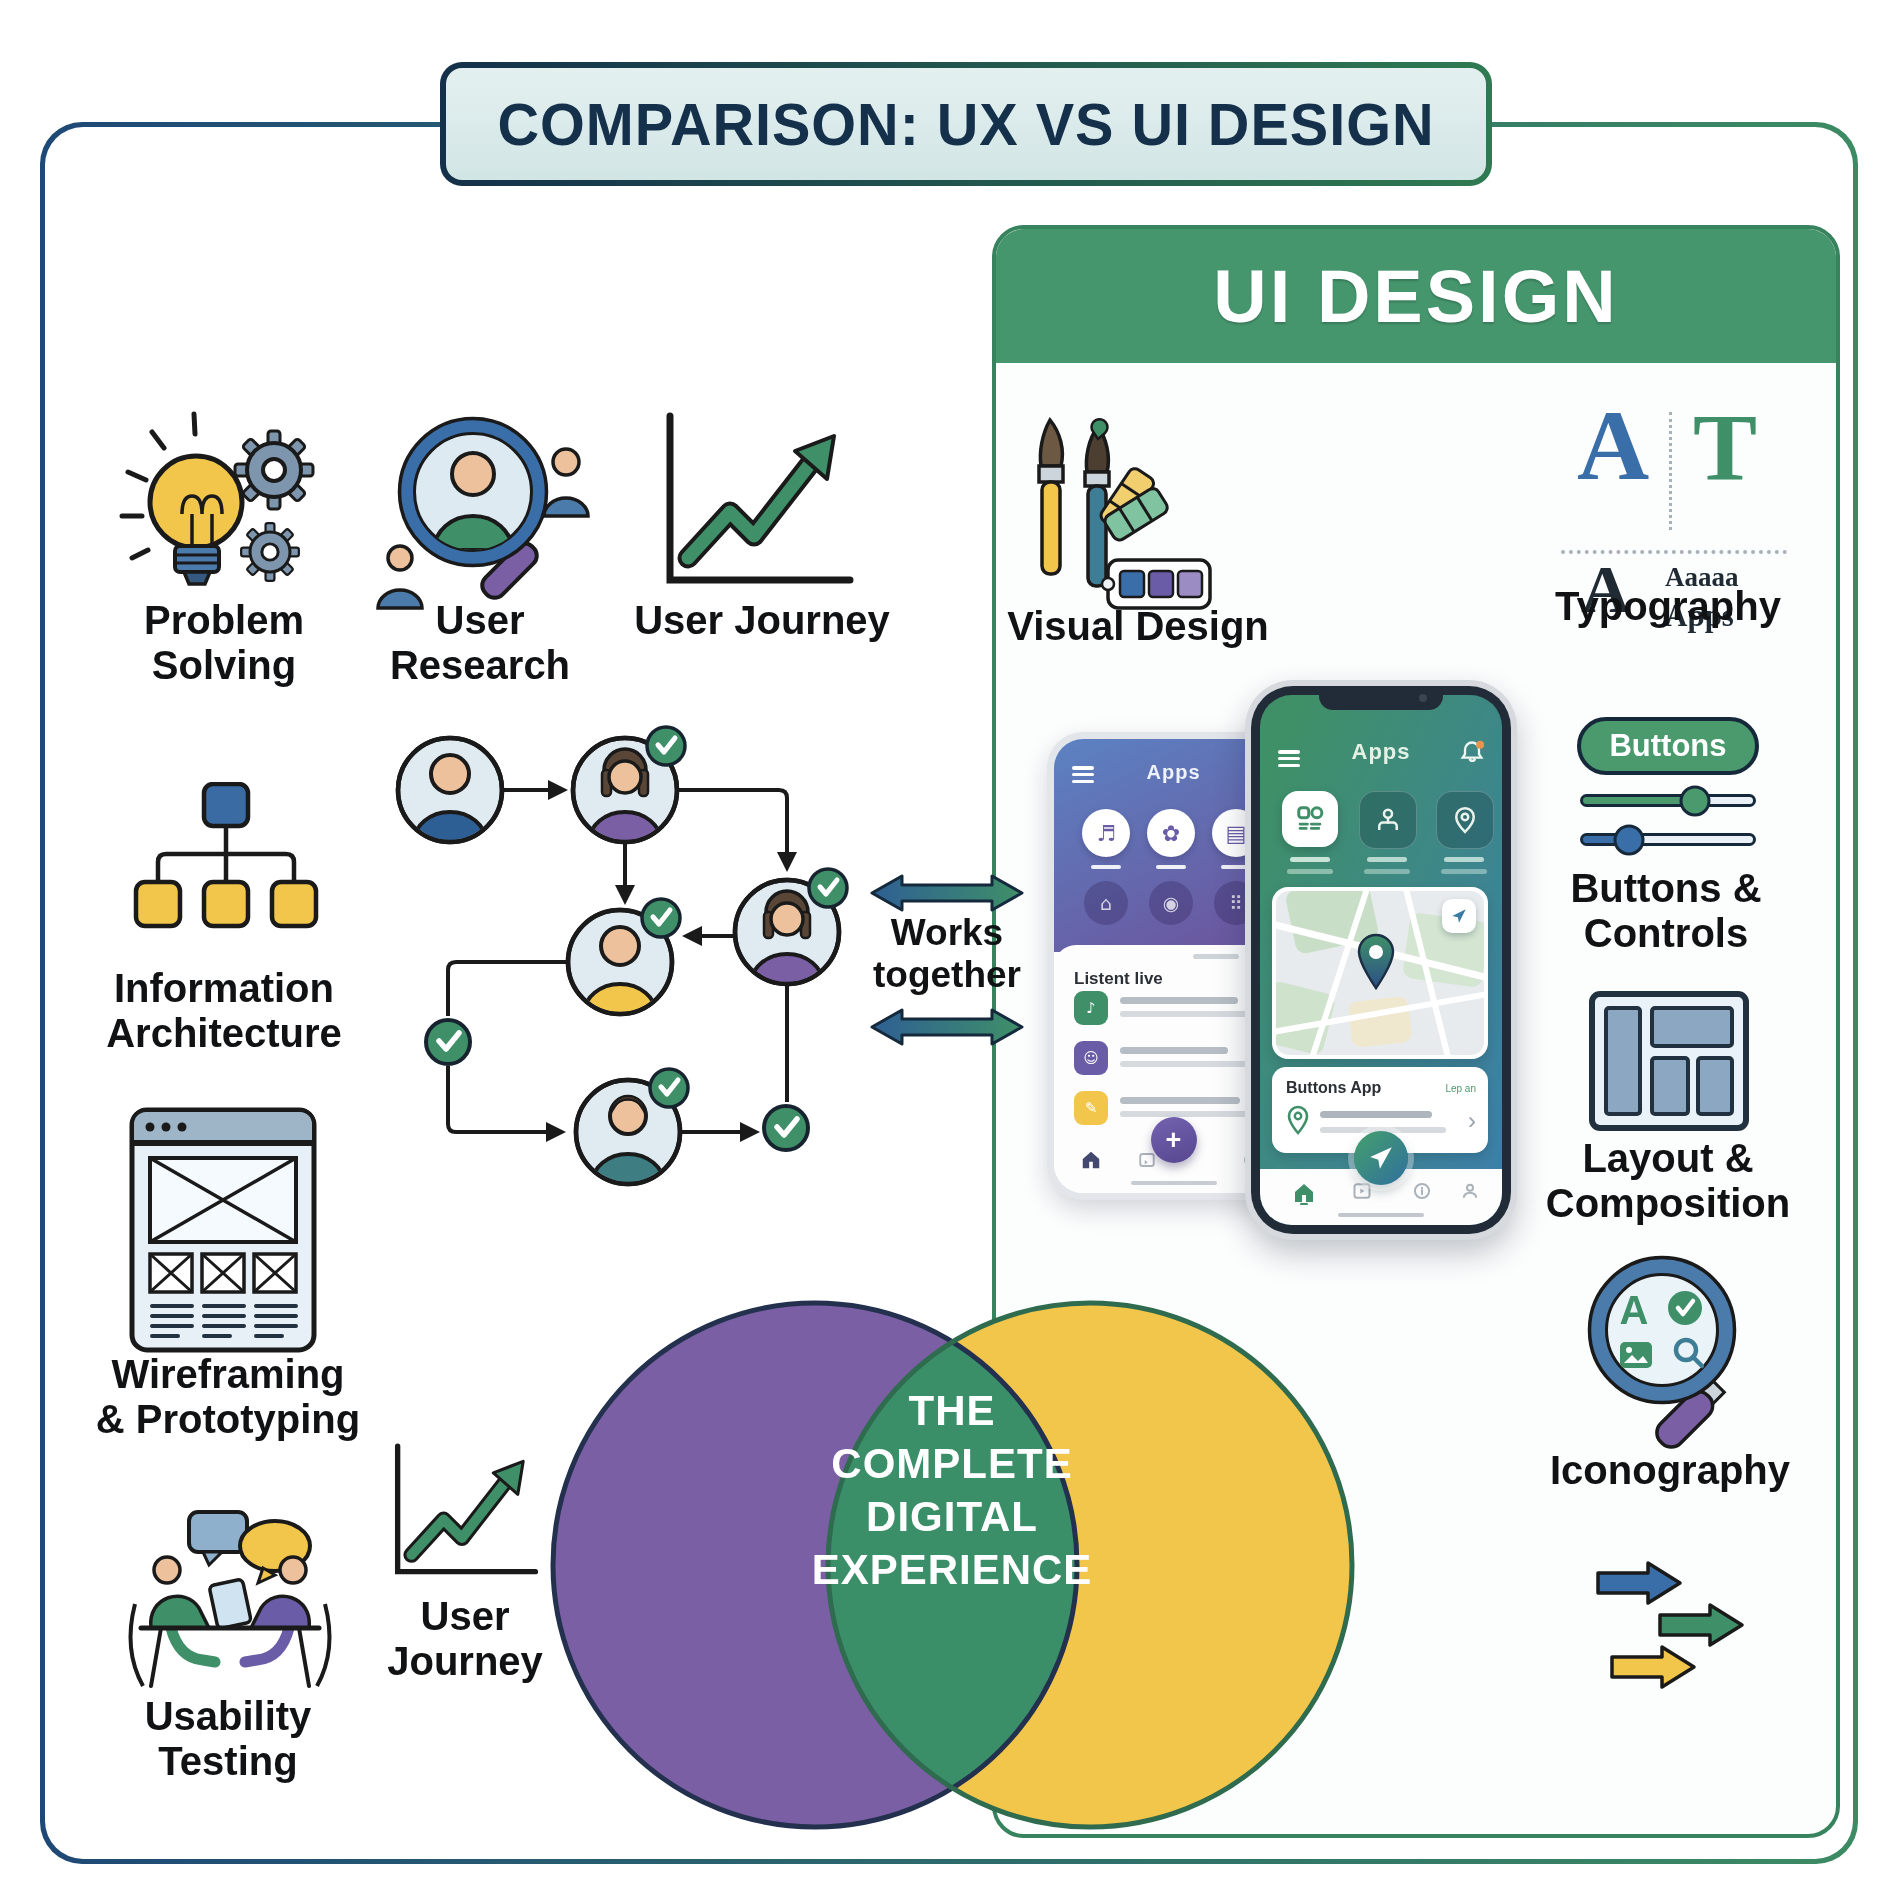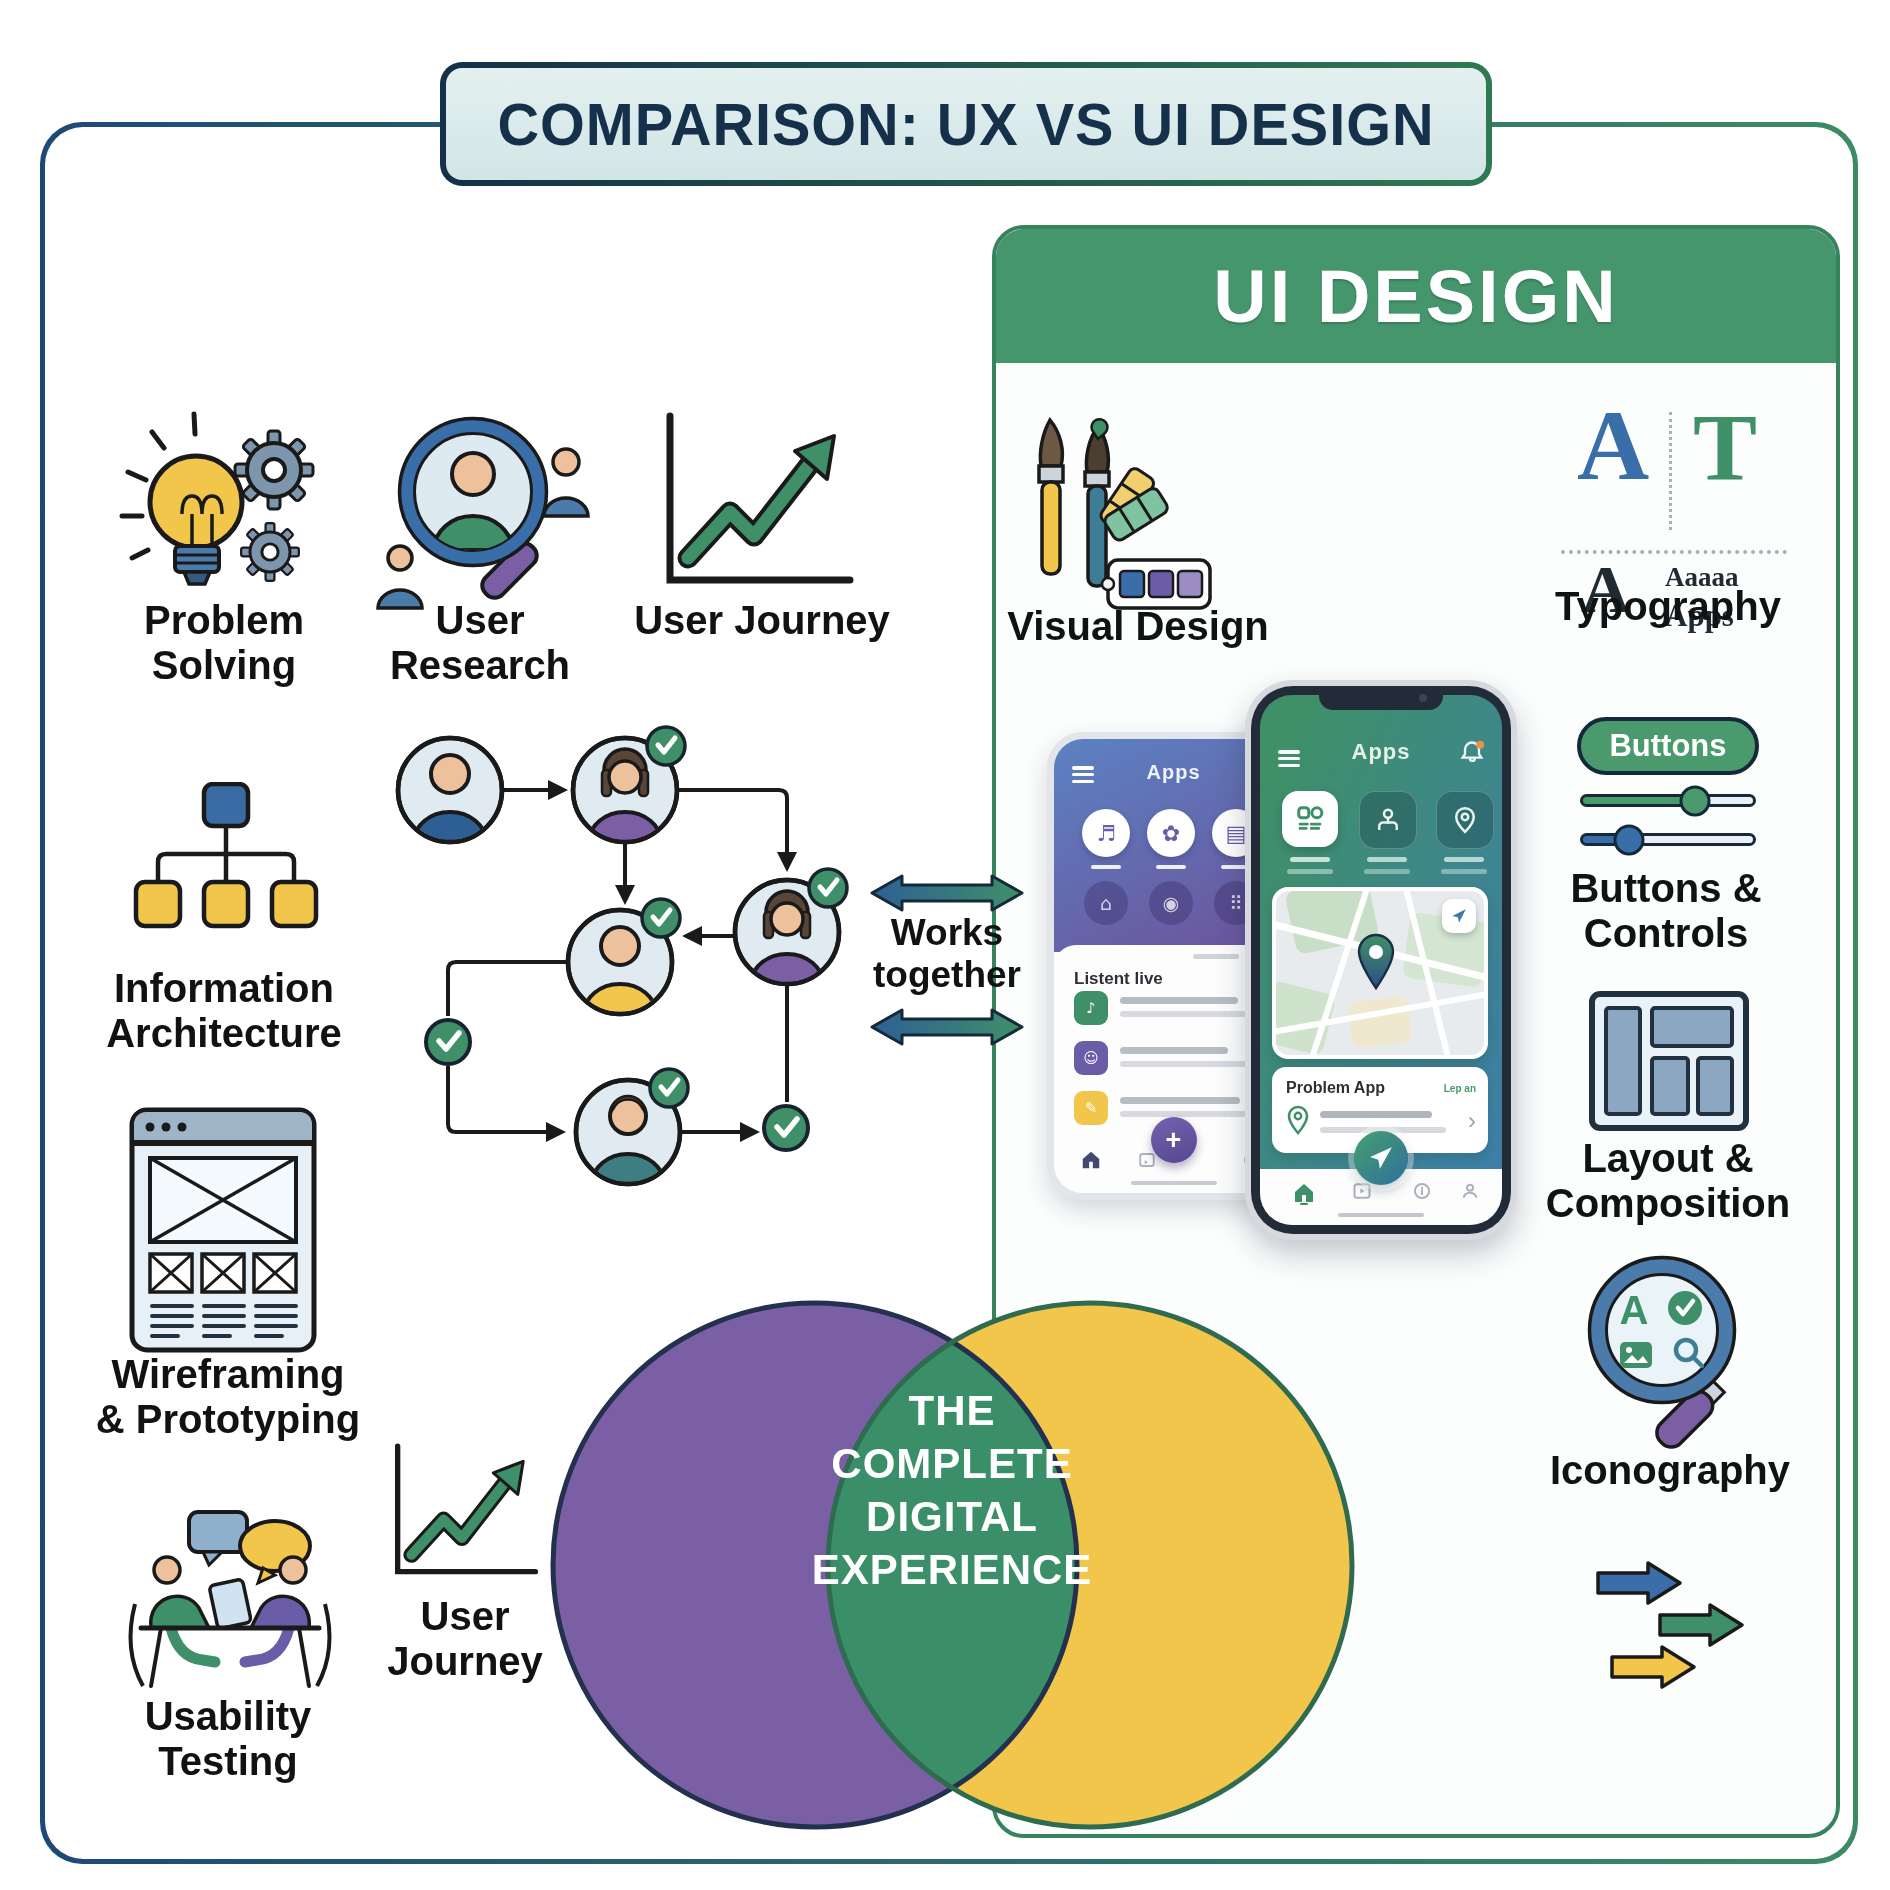--- a/index.html
+++ b/index.html
@@ -102,21 +102,21 @@
   .map-card{position:absolute;left:12px;top:192px;width:216px;height:172px;border-radius:16px;background:#fff;
     box-shadow:0 6px 12px rgba(20,40,50,.18);overflow:hidden;}
   .map{position:absolute;inset:4px;border-radius:13px;background:#e8ebee;overflow:hidden;}
   .patch{position:absolute;border-radius:10px;}
   .road{position:absolute;background:#fff;}
   .navbtn{position:absolute;right:8px;top:8px;width:34px;height:34px;border-radius:10px;background:#fff;
     box-shadow:0 3px 6px rgba(20,40,50,.25);display:flex;align-items:center;justify-content:center;}
   .info-card{position:absolute;left:12px;top:372px;width:216px;height:86px;border-radius:14px;background:#fff;
     box-shadow:0 5px 10px rgba(20,40,50,.16);}
   .ic-title{position:absolute;left:14px;top:12px;font-size:16px;font-weight:700;color:#2b3036;}
-  .ic-link{position:absolute;right:12px;top:16px;font-size:10px;font-weight:700;color:#4a9a6e;}
+  .ic-link{position:absolute;right:12px;top:16px;font-size:10px;font-weight:400;color:#4a9a6e;}
   .chev{position:absolute;right:12px;top:42px;font-size:24px;color:#9aa2ab;line-height:1;}
   .pf-fab{position:absolute;left:50%;top:436px;transform:translateX(-50%);width:54px;height:54px;border-radius:50%;
     background:linear-gradient(135deg,#45a06c,#2f6f9e);display:flex;align-items:center;justify-content:center;
     box-shadow:0 0 0 6px rgba(255,255,255,.35),0 6px 12px rgba(20,50,60,.3);z-index:2;}
   .pf-nav{position:absolute;left:0;right:0;bottom:0;height:56px;background:#fdfdfd;}
   .nav-ic{position:absolute;top:12px;}
 
   svg{display:block;}
 </style>
 </head>
@@ -533,21 +533,21 @@
             </svg>
             <div class="navbtn">
               <svg width="18" height="18" viewBox="0 0 24 24">
                   <path d="M21,3 L12,21 L10.5,13.5 L3,12 Z" fill="#3a7ca6"></path>
                 </svg>
             </div>
           </div>
         </div>
 
         <div class="info-card">
-          <div class="ic-title">Problem App</div>
+          <div class="ic-title">Buttons App</div>
           <div class="ic-link">Lep an</div>
           <svg class="abs" style="left:14px;top:38px" width="24" height="30" viewBox="0 0 24 30">
             <path d="M12,2 a9,9 0 0 1 9,9 c0,7 -9,17 -9,17 s-9,-10 -9,-17 a9,9 0 0 1 9,-9 z" fill="none" stroke="#3f9068" stroke-width="2.6"></path>
             <circle cx="12" cy="11" r="3.2" fill="none" stroke="#3f9068" stroke-width="2.4"></circle>
           </svg>
           <div class="gline" style="left:48px;top:44px;width:112px;background:#aeb5bc"></div>
           <div class="gline2" style="left:48px;top:60px;width:126px"></div>
           <div class="chev">›</div>
         </div>
 

